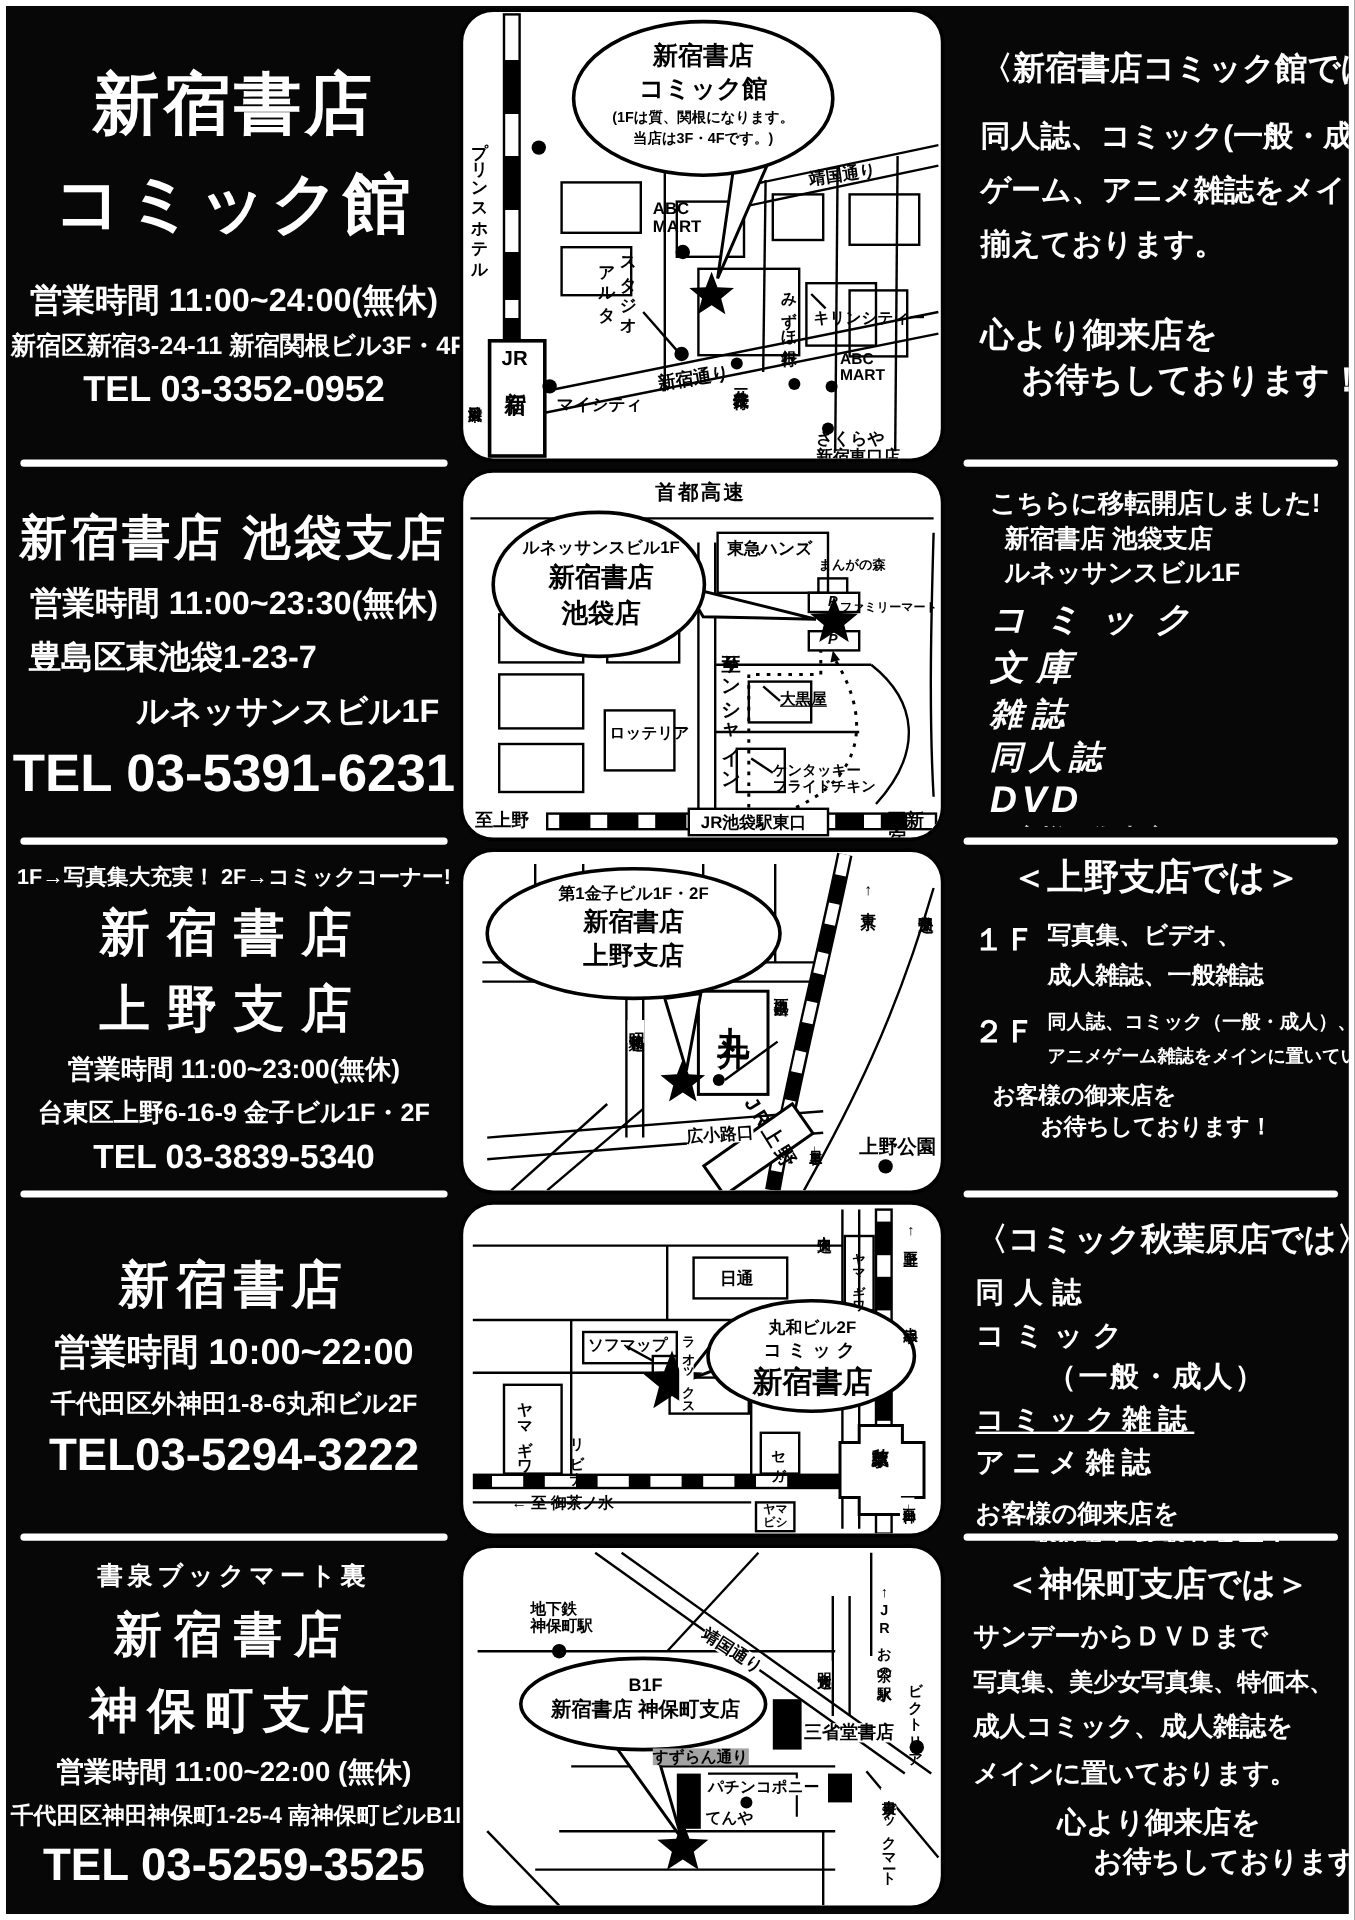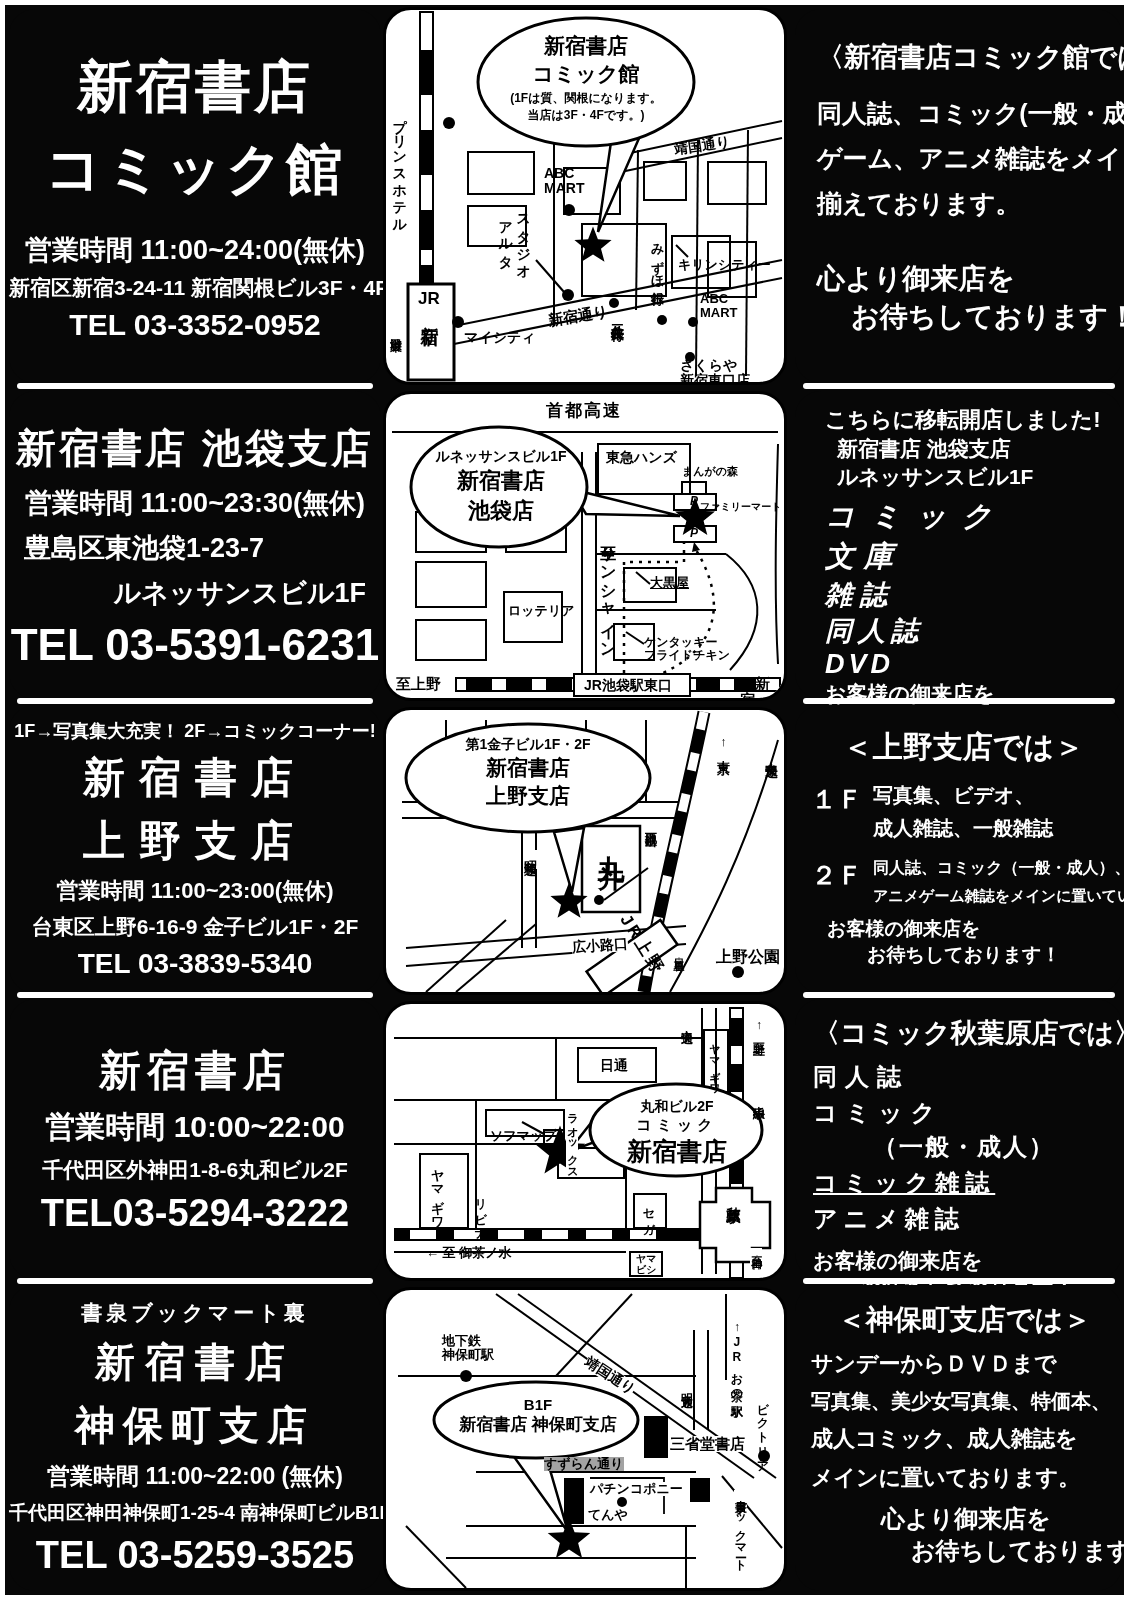--- a/index.html
+++ b/index.html
@@ -289,21 +289,21 @@
       <polygon points="330,184 366,184 366,198 384,198 384,244 366,244 366,258 330,258 330,244 314,244 314,198 330,198" fill="#fff" stroke="#000" stroke-width="2.5"></polygon>
       <polygon points="212,110 214,136 182,148" fill="#fff" stroke="#000" stroke-width="2.5"></polygon>
       <ellipse cx="290" cy="126" rx="86" ry="46" fill="#fff" stroke="#000" stroke-width="3"></ellipse>
       <path d="M0,-14 L3.5,-4.8 L13.3,-4.3 L5.7,1.9 L8.2,11.3 L0,6 L-8.2,11.3 L-5.7,1.9 L-13.3,-4.3 L-3.5,-4.8 Z" transform="translate(174,148) scale(1.9)" fill="#000"></path>
     </svg>
     <div class="lbl v" style="left:294px;top:16px;font-size:12px;background:#fff;">中央通</div>
     <div class="lbl v" style="left:322px;top:32px;font-size:11px;">ヤマギワ</div>
     <div class="lbl v" style="left:366px;top:14px;font-size:12px;">↑至上野</div>
     <div class="lbl v" style="left:366px;top:92px;font-size:12px;">山手線</div>
     <div class="lbl" style="left:214px;top:54px;font-size:14px;">日通</div>
-    <div class="lbl" style="left:104px;top:110px;font-size:13px;margin-top:15px;">ソフマップ</div>
+    <div class="lbl" style="left:104px;top:110px;font-size:13px;">ソフマップ</div>
     <div class="lbl v" style="left:180px;top:102px;font-size:11px;background:#fff;">ラオックス</div>
     <div class="btxt" style="left:216px;top:94px;width:150px;">
       <div style="font-size:14px;">丸和ビル2F</div>
       <div style="font-size:15px;letter-spacing:5px;">コミック</div>
       <div style="font-size:25px;">新宿書店</div>
     </div>
     <div class="lbl v" style="left:44px;top:156px;font-size:13px;">ヤマギワ</div>
     <div class="lbl v" style="left:88px;top:186px;font-size:12px;">リビナ</div>
     <div class="lbl v" style="left:256px;top:196px;font-size:12px;">セガ</div>
     <div class="lbl v" style="left:340px;top:192px;font-size:14px;">秋葉原駅</div>
@@ -370,26 +370,26 @@
   </div>
 
   <div class="cell rcell" style="left:790px;top:386px;width:327px;height:308px;padding:14px 8px 0 30px;">
     <div style="font-size:22px;font-weight:900;white-space:nowrap;">こちらに移転開店しました!</div>
     <div style="font-size:21px;font-weight:900;padding-left:12px;">新宿書店 池袋支店</div>
     <div style="font-size:21px;font-weight:900;padding-left:12px;margin-bottom:6px;">ルネッサンスビル1F</div>
     <div style="font-size:29px;font-weight:900;letter-spacing:16px;font-style:italic;">コミック</div>
     <div style="font-size:29px;font-weight:900;letter-spacing:10px;font-style:italic;">文庫</div>
     <div style="font-size:27px;font-weight:900;letter-spacing:8px;font-style:italic;">雑誌</div>
     <div style="font-size:27px;font-weight:900;letter-spacing:6px;font-style:italic;">同人誌</div>
-    <div style="font-size:27px;font-weight:900;letter-spacing:4px;font-style:italic;margin-bottom:0;">DVD</div>
+    <div style="font-size:31px;font-weight:900;letter-spacing:4px;font-style:italic;margin-bottom:0;">DVD</div>
     <div style="font-size:21px;font-weight:900;">お客様の御来店を</div>
     <div style="font-size:21px;font-weight:900;padding-left:44px;">お待ちしております！</div>
   </div>
 
-  <div class="cell rcell" style="left:790px;top:700px;width:327px;height:288px;padding:22px 6px 0 16px;">
+  <div class="cell rcell" style="left:790px;top:684px;width:327px;height:288px;padding:22px 6px 0 16px;">
     <div style="font-size:30px;font-weight:900;text-align:center;margin-bottom:14px;white-space:nowrap;">＜上野支店では＞</div>
     <div style="display:flex;gap:10px;margin-bottom:16px;">
       <div style="font-size:26px;font-weight:900;flex:0 0 52px;">１Ｆ</div>
       <div>
         <div style="font-size:20px;font-weight:900;margin-bottom:6px;white-space:nowrap;">写真集、ビデオ、</div>
         <div style="font-size:20px;font-weight:900;white-space:nowrap;">成人雑誌、一般雑誌</div>
       </div>
     </div>
     <div style="display:flex;gap:10px;margin-bottom:10px;">
       <div style="font-size:26px;font-weight:900;flex:0 0 52px;">２Ｆ</div>

